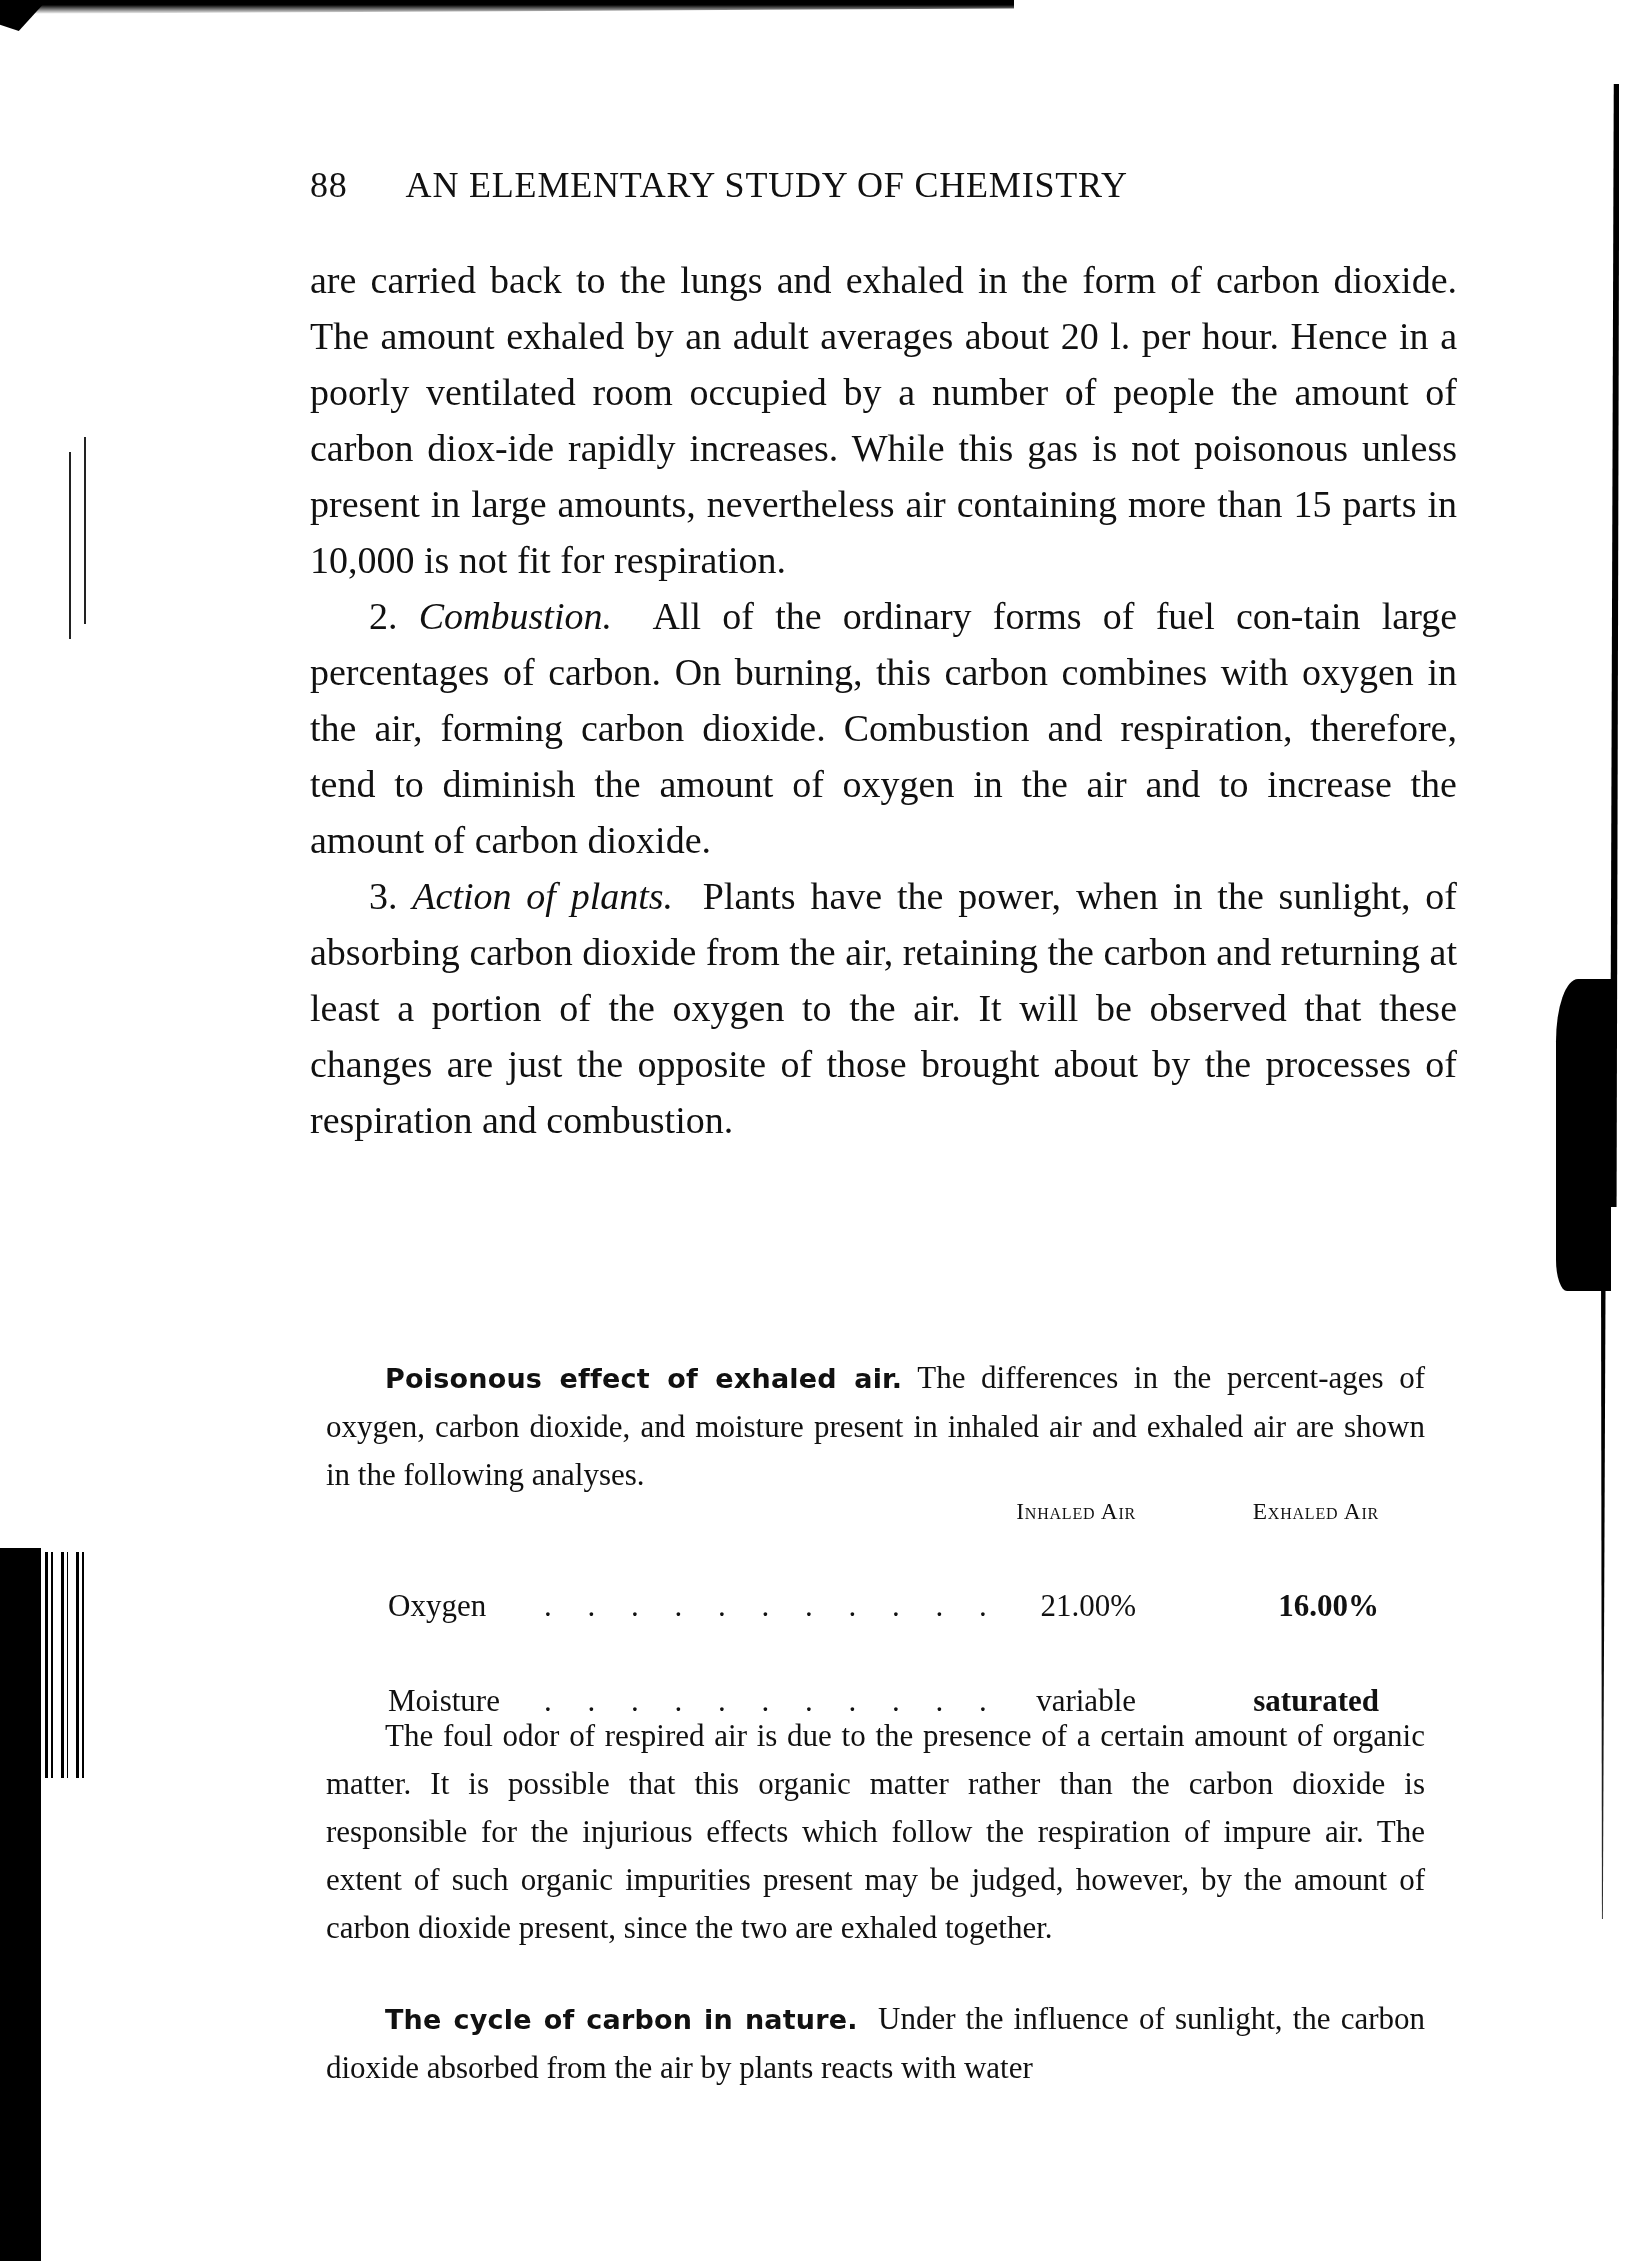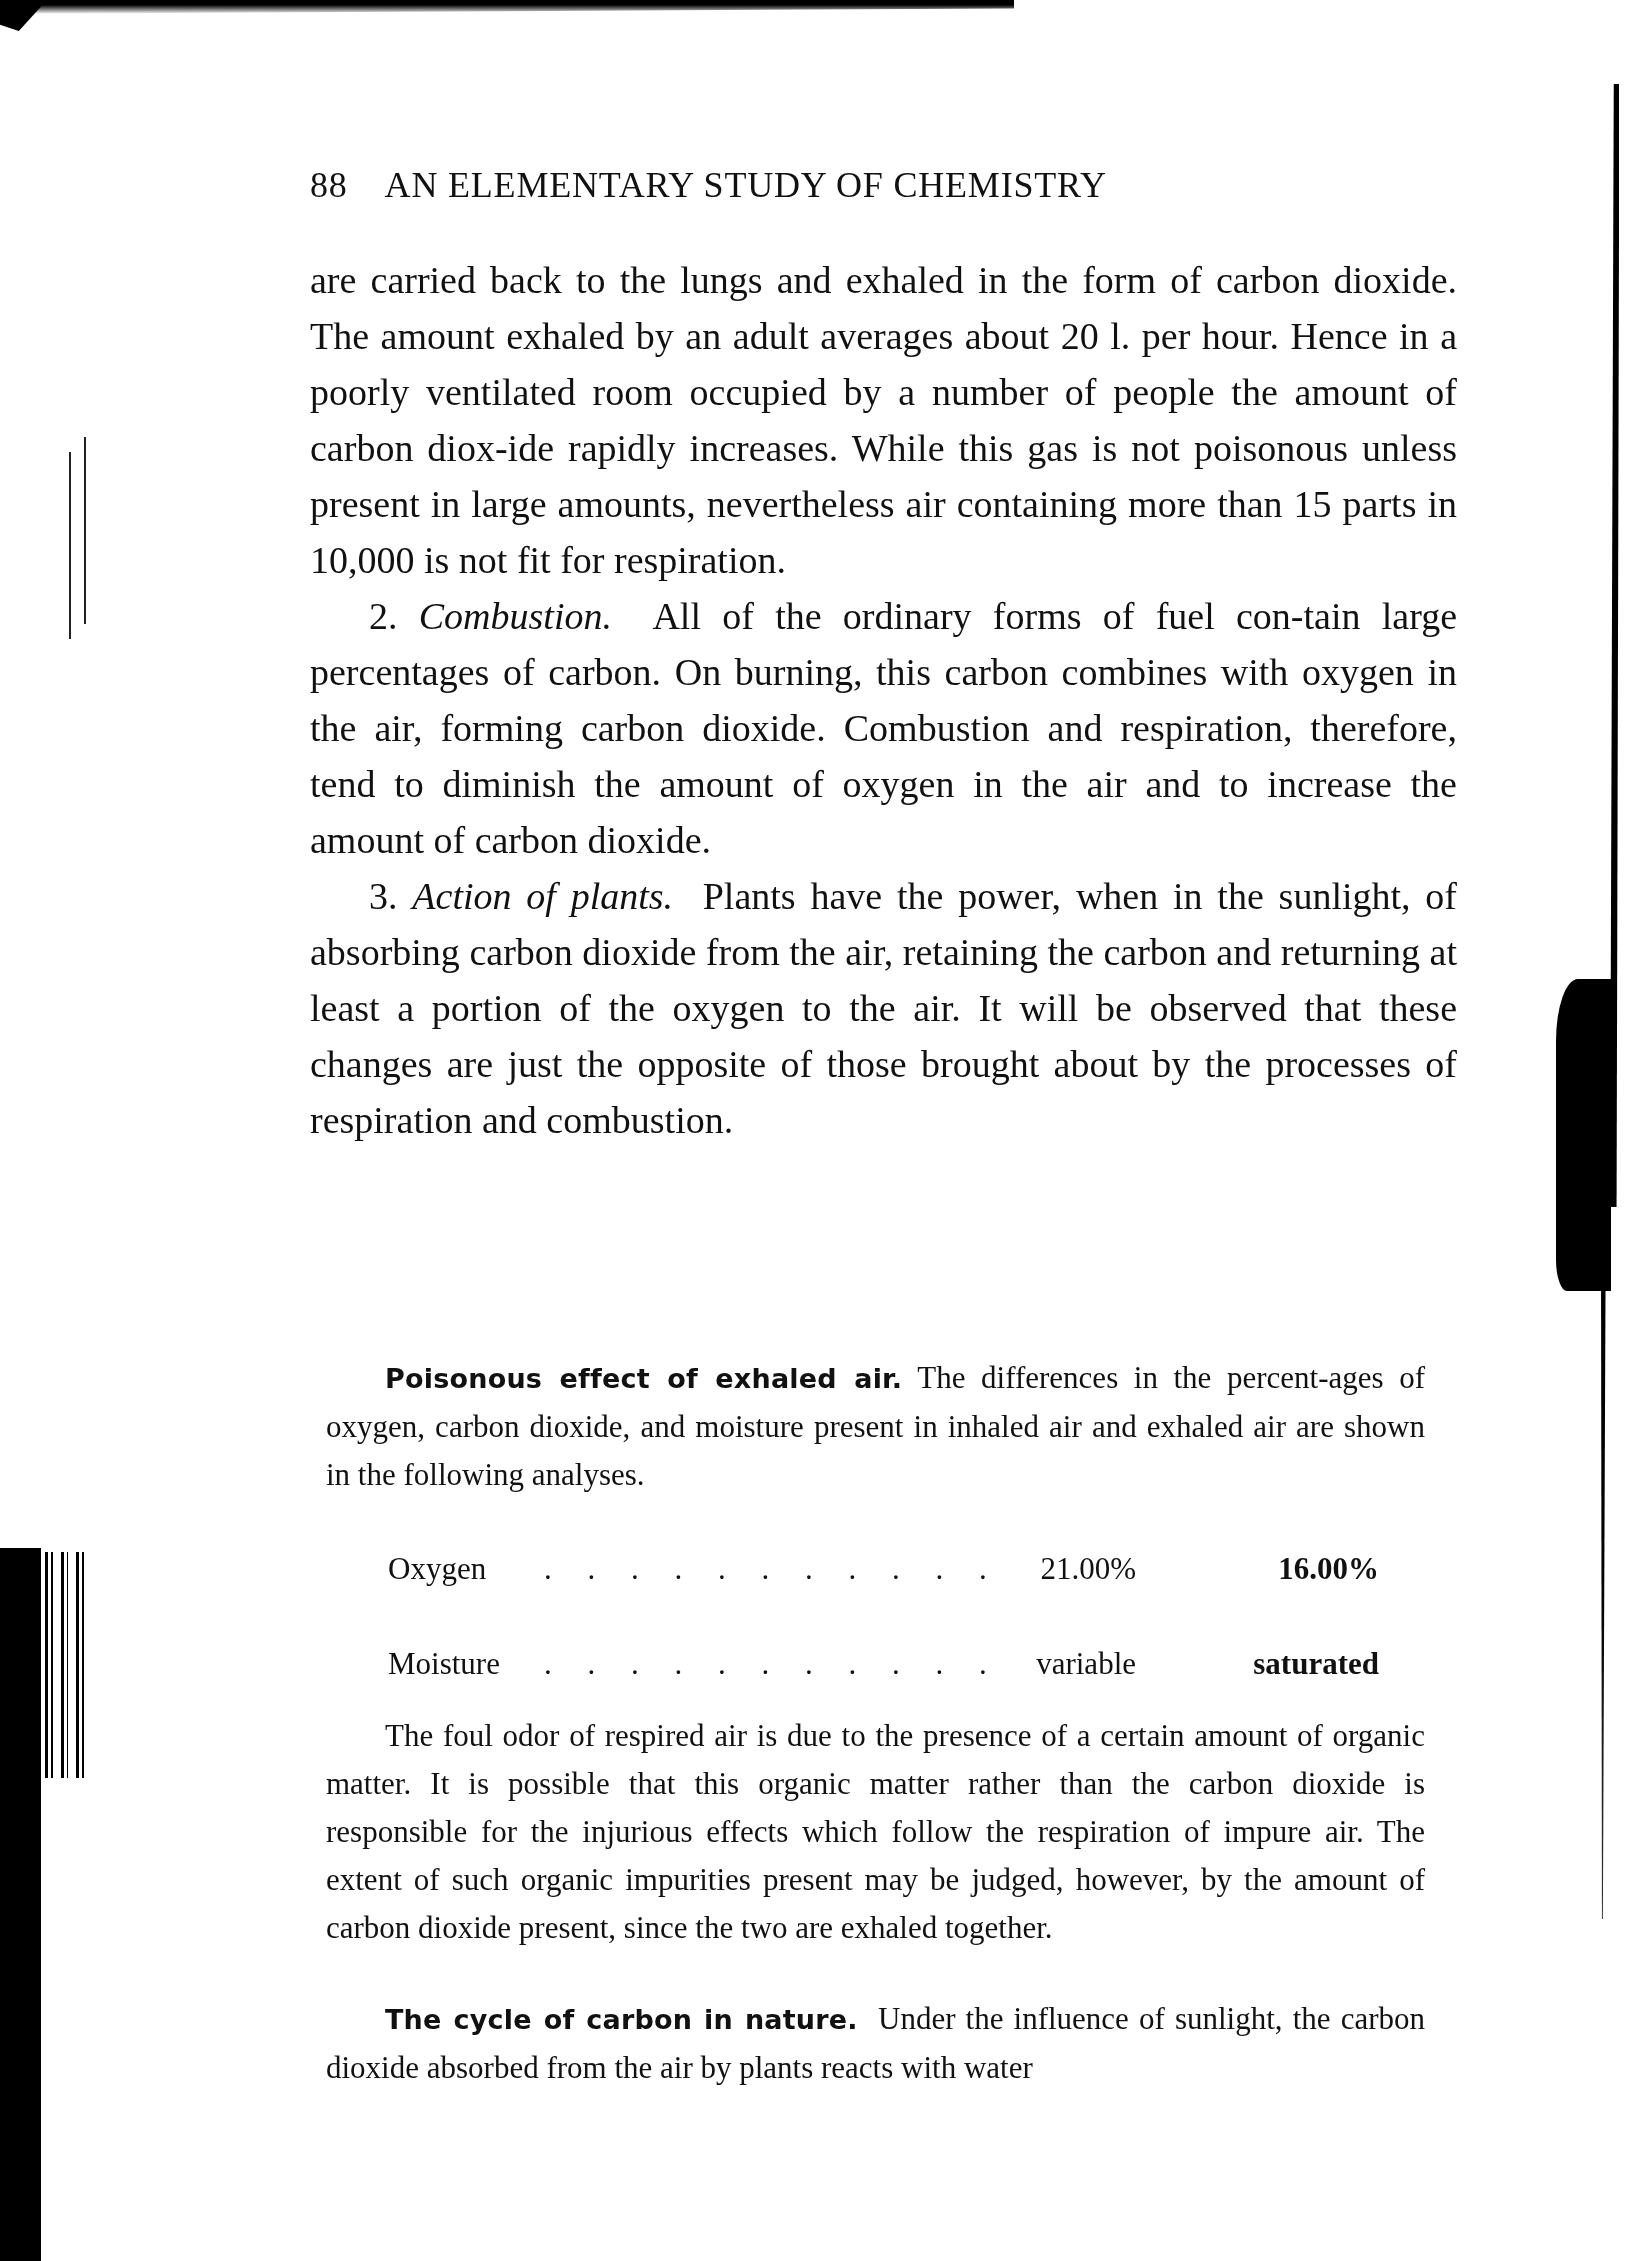--- a/index.html
+++ b/index.html
@@ -86,21 +86,21 @@
     .running-head {
       position: absolute;
       top: 164px;
       left: 0;
       font-size: 36px;
       letter-spacing: 0.8px;
       white-space: nowrap;
     }
     .running-head .page-number {
       display: inline-block;
-      margin-right: 37px;
+      margin-right: 58px;
     }
     .body-block {
       position: absolute;
       top: 252px;
       left: 0;
       width: 1147px;
       font-size: 38px;
       line-height: 56px;
     }
     .body-block p {
@@ -200,20 +200,24 @@
     <p>are carried back to the lungs and exhaled in the form of carbon dioxide. The amount exhaled by an adult averages about 20 l. per hour. Hence in a poorly ventilated room occupied by a number of people the amount of carbon diox-ide rapidly increases. While this gas is not poisonous unless present in large amounts, nevertheless air containing more than 15 parts in 10,000 is not fit for respiration.</p>
     <p class="indent"><span>2.</span> <span class="italic">Combustion.</span>&nbsp; <span>All of the ordinary forms of fuel con-tain large percentages of carbon. On burning, this carbon combines with oxygen in the air, forming carbon dioxide. Combustion and respiration, therefore, tend to diminish the amount of oxygen in the air and to increase the amount of carbon dioxide.</span></p>
     <p class="indent"><span>3.</span> <span class="italic">Action of plants.</span>&nbsp; <span>Plants have the power, when in the sunlight, of absorbing carbon dioxide from the air, retaining the carbon and returning at least a portion of the oxygen to the air. It will be observed that these changes are just the opposite of those brought about by the processes of respiration and combustion.</span></p>
   </div>
 
   <div class="small-block poison-block">
     <p class="indent"><span class="bold-lead">Poisonous effect of exhaled air.</span> <span>The differences in the percent-ages of oxygen, carbon dioxide, and moisture present in inhaled air and exhaled air are shown in the following analyses.</span></p>
   </div>
 
   <div class="analyses">
+    <div class="col-head-row">
+      <span class="col-head inhaled">Inhaled Air</span>
+      <span class="col-head exhaled">Exhaled Air</span>
+    </div>
     <div class="data-row">
       <span class="label">Oxygen</span>
       <span class="leaders" style="left:156px">. . . . . . . . . . .</span>
       <span class="inhaled-val">21.00%</span>
       <span class="exhaled-val">16.00%</span>
     </div>
     <div class="data-row">
       <span class="label">Moisture</span>
       <span class="leaders" style="left:156px">. . . . . . . . . . .</span>
       <span class="inhaled-val">variable</span>

